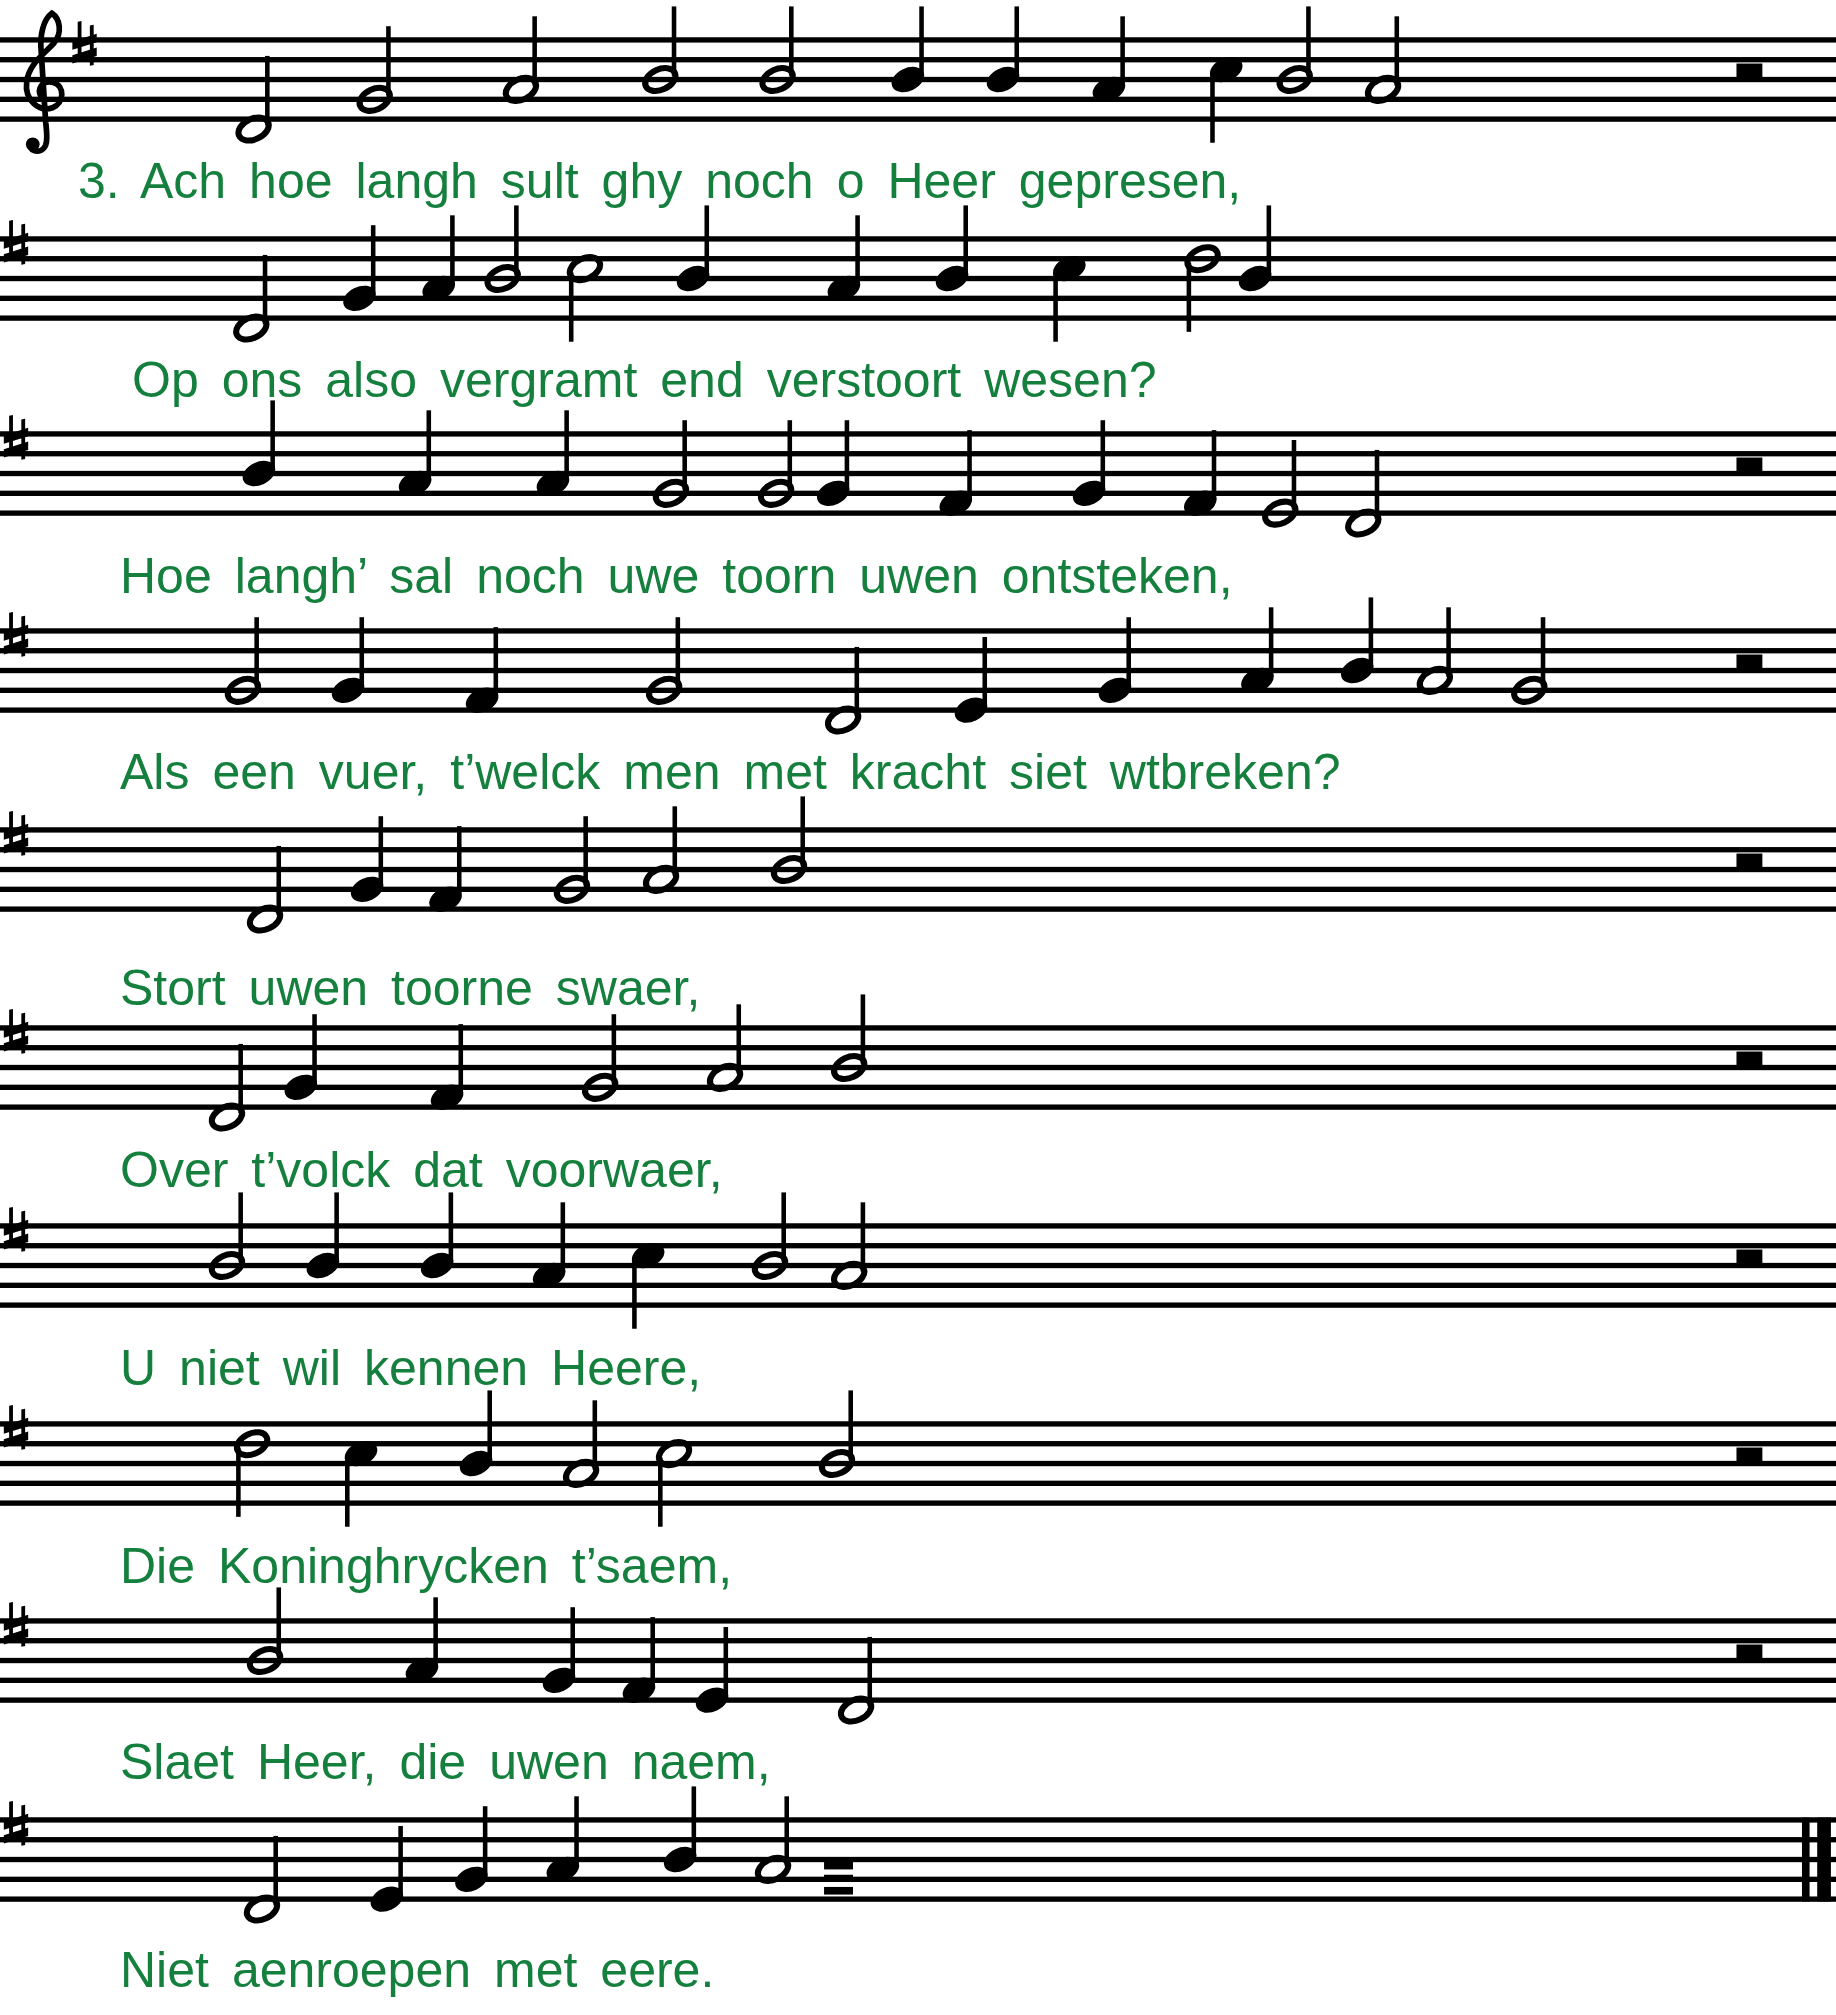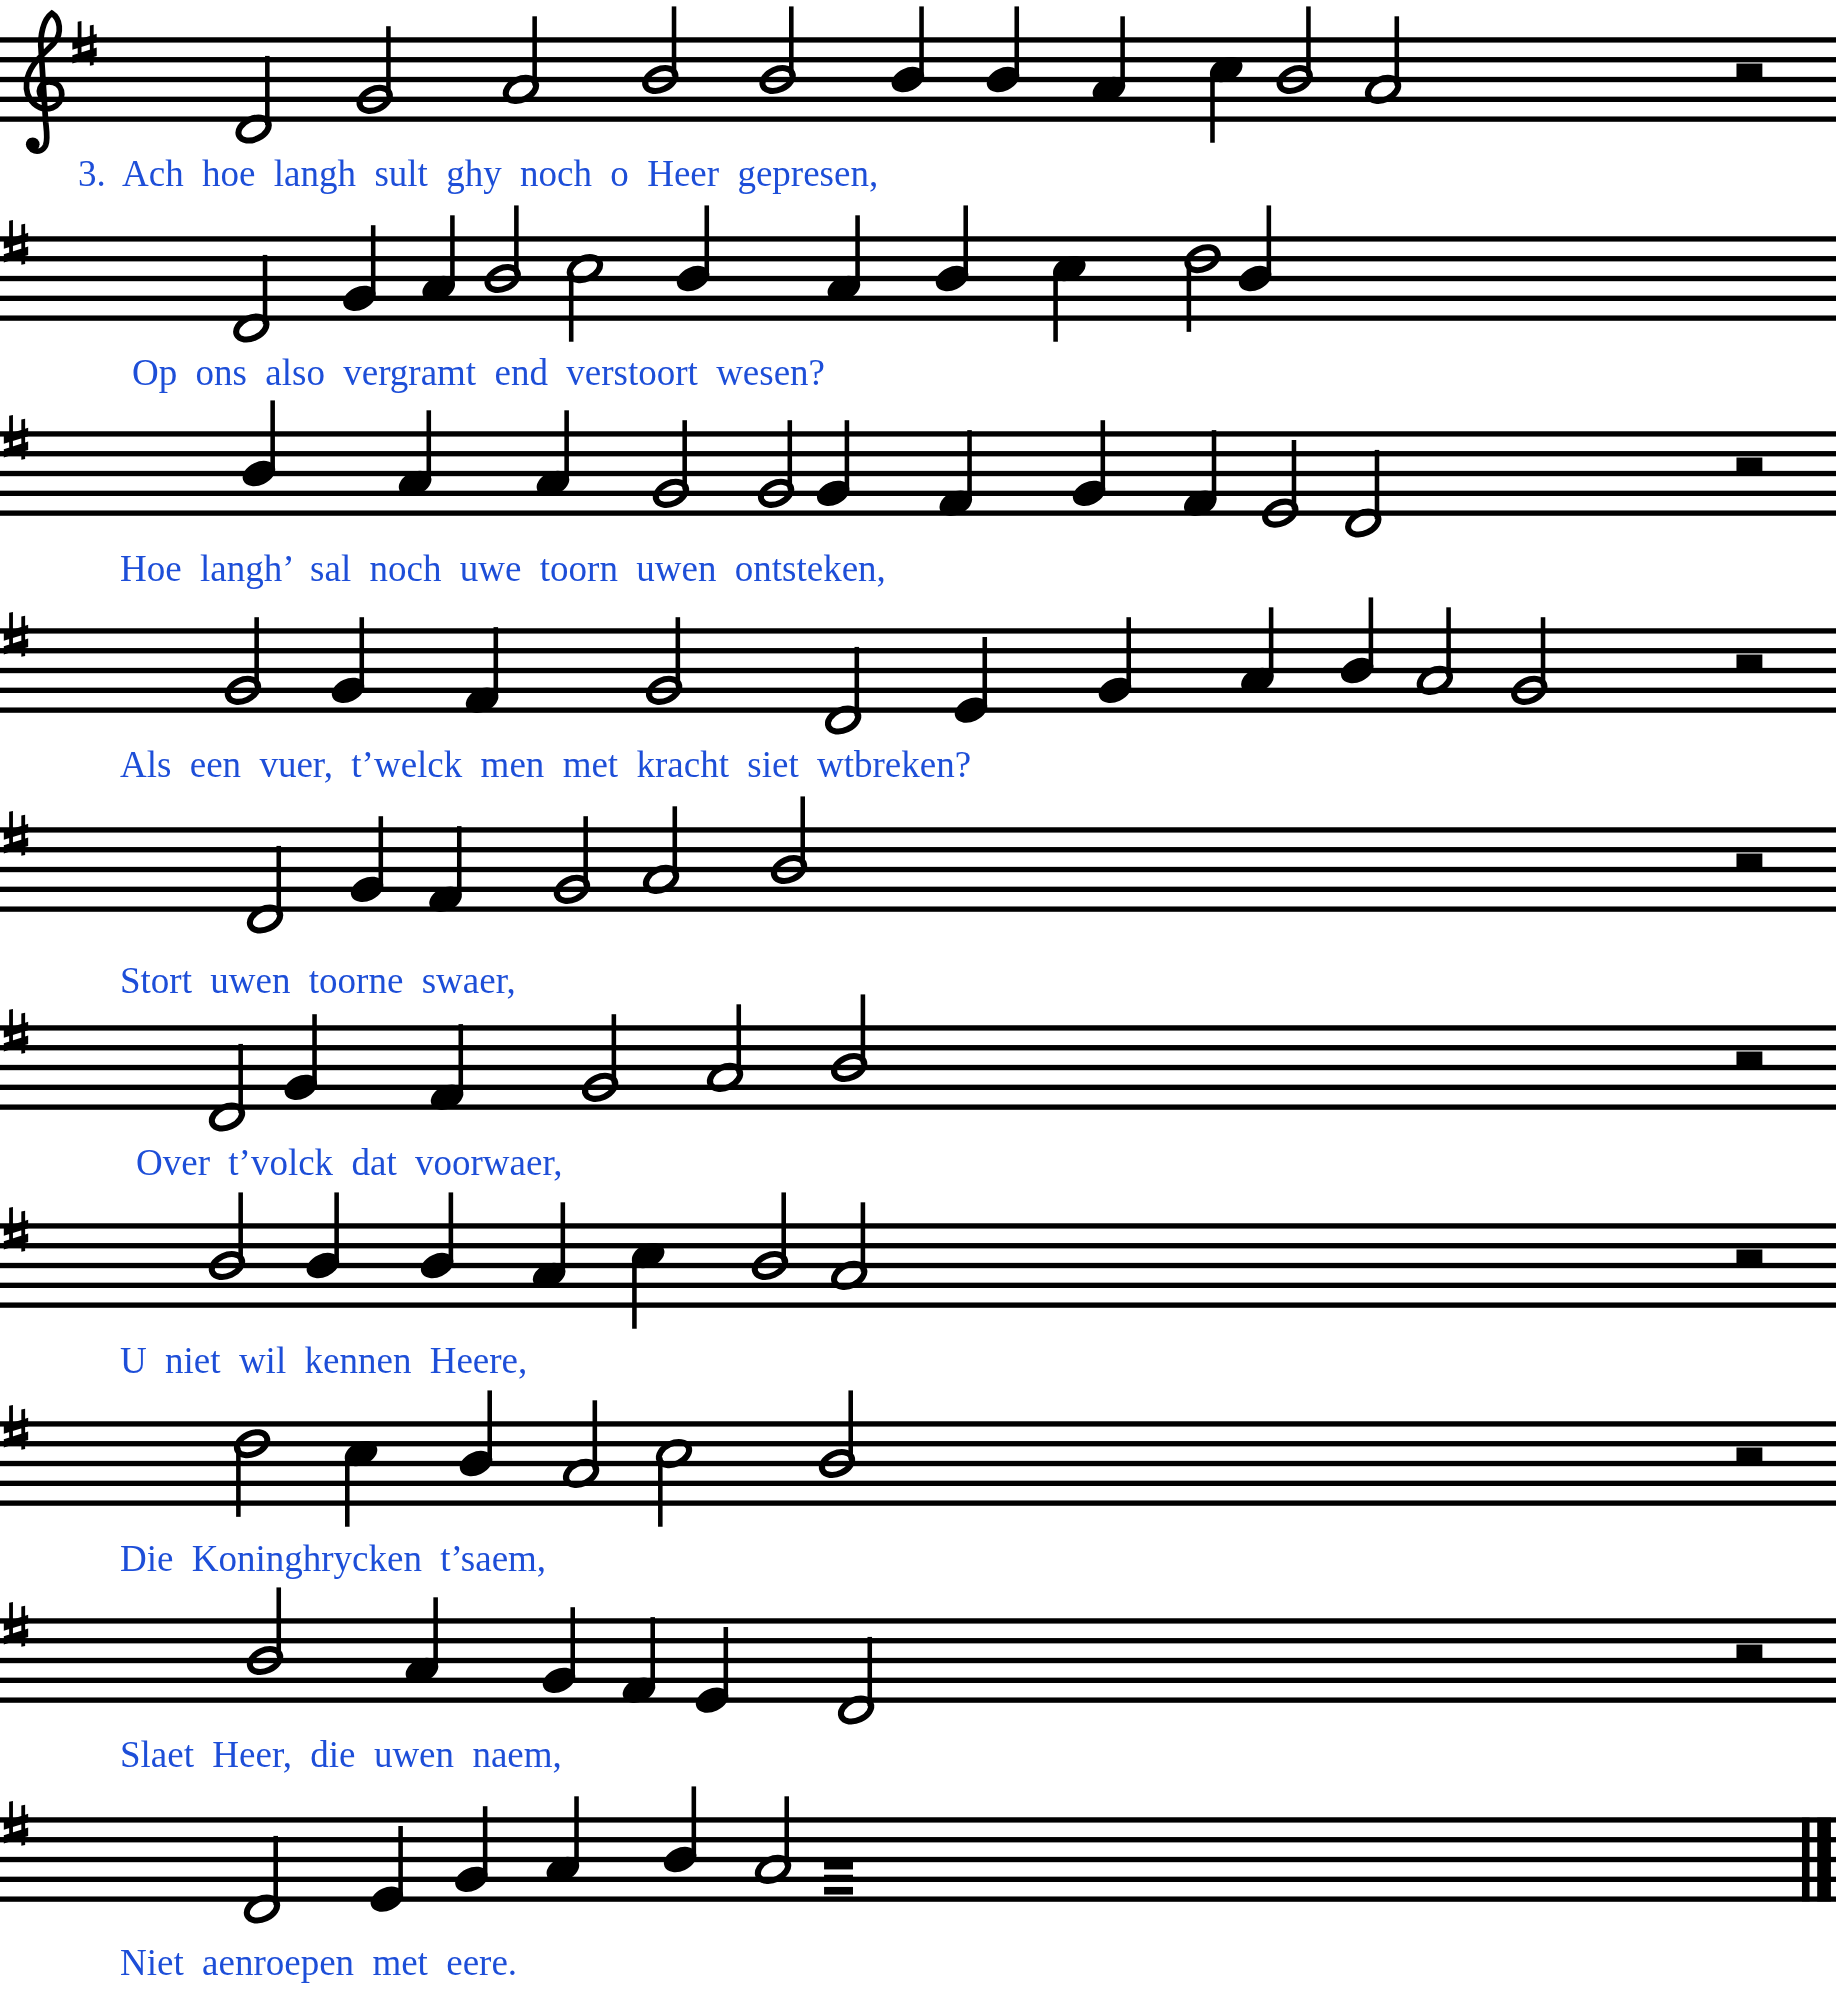--- a/index.html
+++ b/index.html
@@ -7,26 +7,26 @@
     position:relative;
     width:1837px;height:2015px;
     background:#ffffff;
     font-family:"Liberation Serif", serif;
     overflow:hidden;
   }
   .system svg{position:absolute;left:0;display:block;}
   .lyric{
     position:absolute;
     left:120px;
-    color:#1d4ed8;
-    font-size:37px;
+    color:#15803d;
+    font-size:50px;
     letter-spacing:0px;
     word-spacing:9.1px;
     white-space:nowrap;
-    font-family:Liberation Serif, serif;
+    font-family:Liberation Sans, sans-serif;
   }
 </style>
 </head>
 <body>
 
 <div class="sheet">
   <div id="systems">
       <div class="system">
         <svg width="1837" height="168" viewBox="0 -60 2412 220" style="top:-6.1px">
           <rect x="0" y="-3.5" width="2412" height="7" fill="#000"></rect>
@@ -329,21 +329,21 @@
           <g>
             <ellipse cx="952" cy="65" rx="21" ry="13.5" transform="rotate(-25 952 65)" fill="none" stroke="#000" stroke-width="8"></ellipse>
             <line x1="970" y1="60" x2="970" y2="-31" stroke="#000" stroke-width="6"></line>
           </g>
           <g>
             <ellipse cx="1115" cy="52" rx="21" ry="13.5" transform="rotate(-25 1115 52)" fill="none" stroke="#000" stroke-width="8"></ellipse>
             <line x1="1133" y1="47" x2="1133" y2="-44" stroke="#000" stroke-width="6"></line>
           </g>
           <rect x="2280" y="31" width="34" height="21" fill="#000"></rect>
         </svg>
-        <div class="lyric" style="top: 1141px; left: 136px;">Over t’volck dat voorwaer,</div>
+        <div class="lyric" style="top: 1141px; left: 120px;">Over t’volck dat voorwaer,</div>
       </div>
       <div class="system">
         <svg width="1837" height="168" viewBox="0 -60 2412 220" style="top:1180px">
           <rect x="0" y="-3.5" width="2412" height="7" fill="#000"></rect>
           <rect x="0" y="22.5" width="2412" height="7" fill="#000"></rect>
           <rect x="0" y="48.5" width="2412" height="7" fill="#000"></rect>
           <rect x="0" y="74.5" width="2412" height="7" fill="#000"></rect>
           <rect x="0" y="100.5" width="2412" height="7" fill="#000"></rect>
           <g transform="translate(22,6)">
             <path d="M -17 -4 L 15 -14 L 15 -3 L -17 7 Z M -17 14 L 15 4 L 15 15 L -17 25 Z M -10 -30 L -5 -31 L -5 21 L -10 22 Z M 6 -25 L 11 -26 L 11 27 L 6 28 Z" fill="#000"></path>

